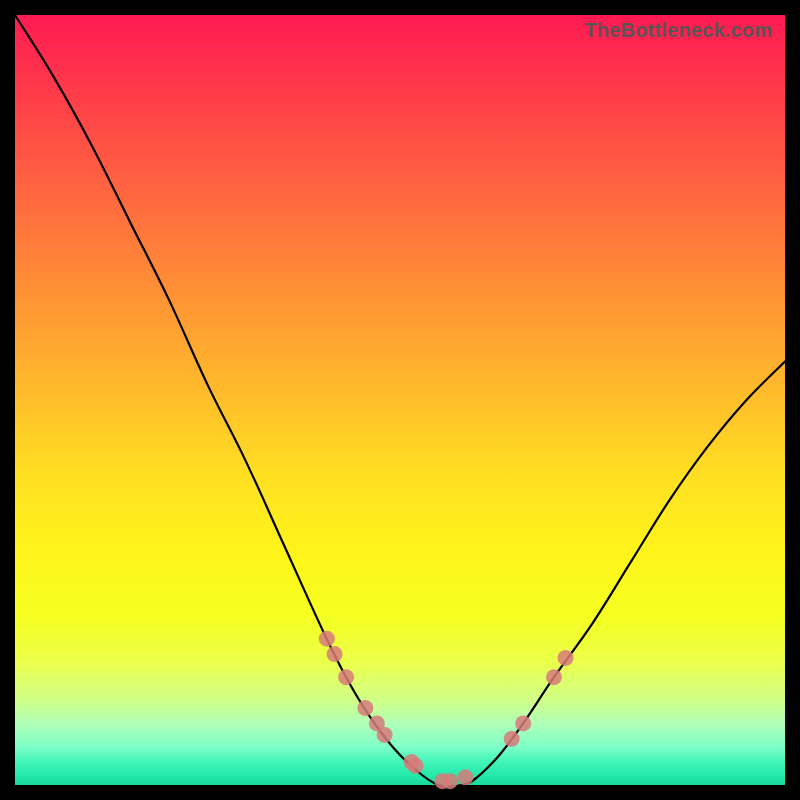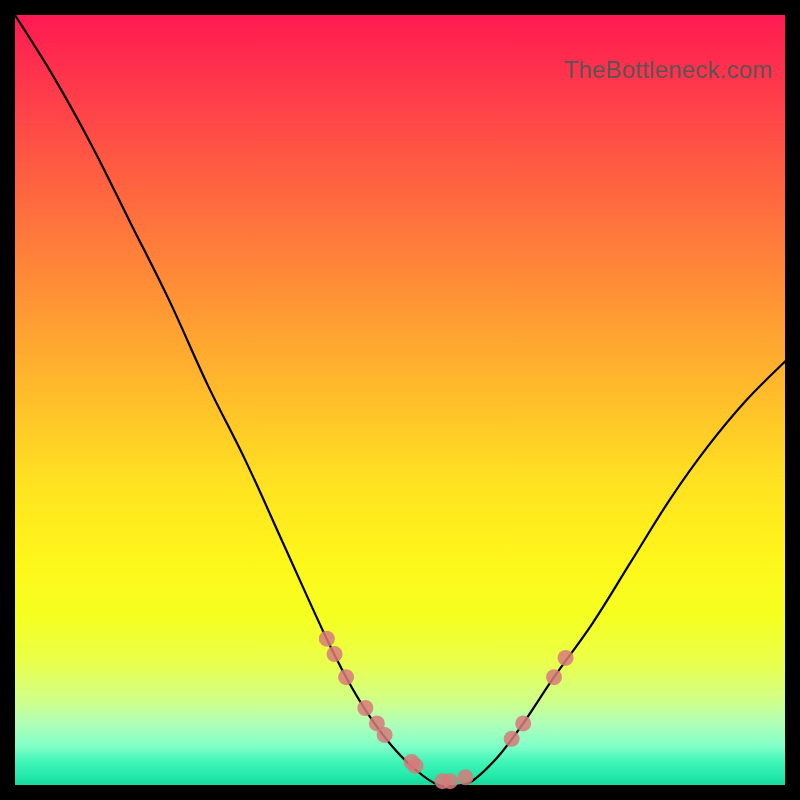--- a/index.html
+++ b/index.html
@@ -40,26 +40,25 @@
       #40f5b8 97%,
       #20e8a8 99%,
       #18d898 100%
     );
     box-sizing: border-box;
   }
   .watermark {
     position: absolute;
     top: 4px;
     right: 12px;
-    font-size: 24px;
-    font-weight: 400;
+    font-size: 20px;
+    font-weight: 700;
     color: #555555;
     letter-spacing: 0.2px;
     user-select: none;
-    margin-top: 37px;
   }
   svg.curve-layer {
     position: absolute;
     left: 0;
     top: 0;
     width: 770px;
     height: 770px;
     overflow: visible;
   }
 </style>

